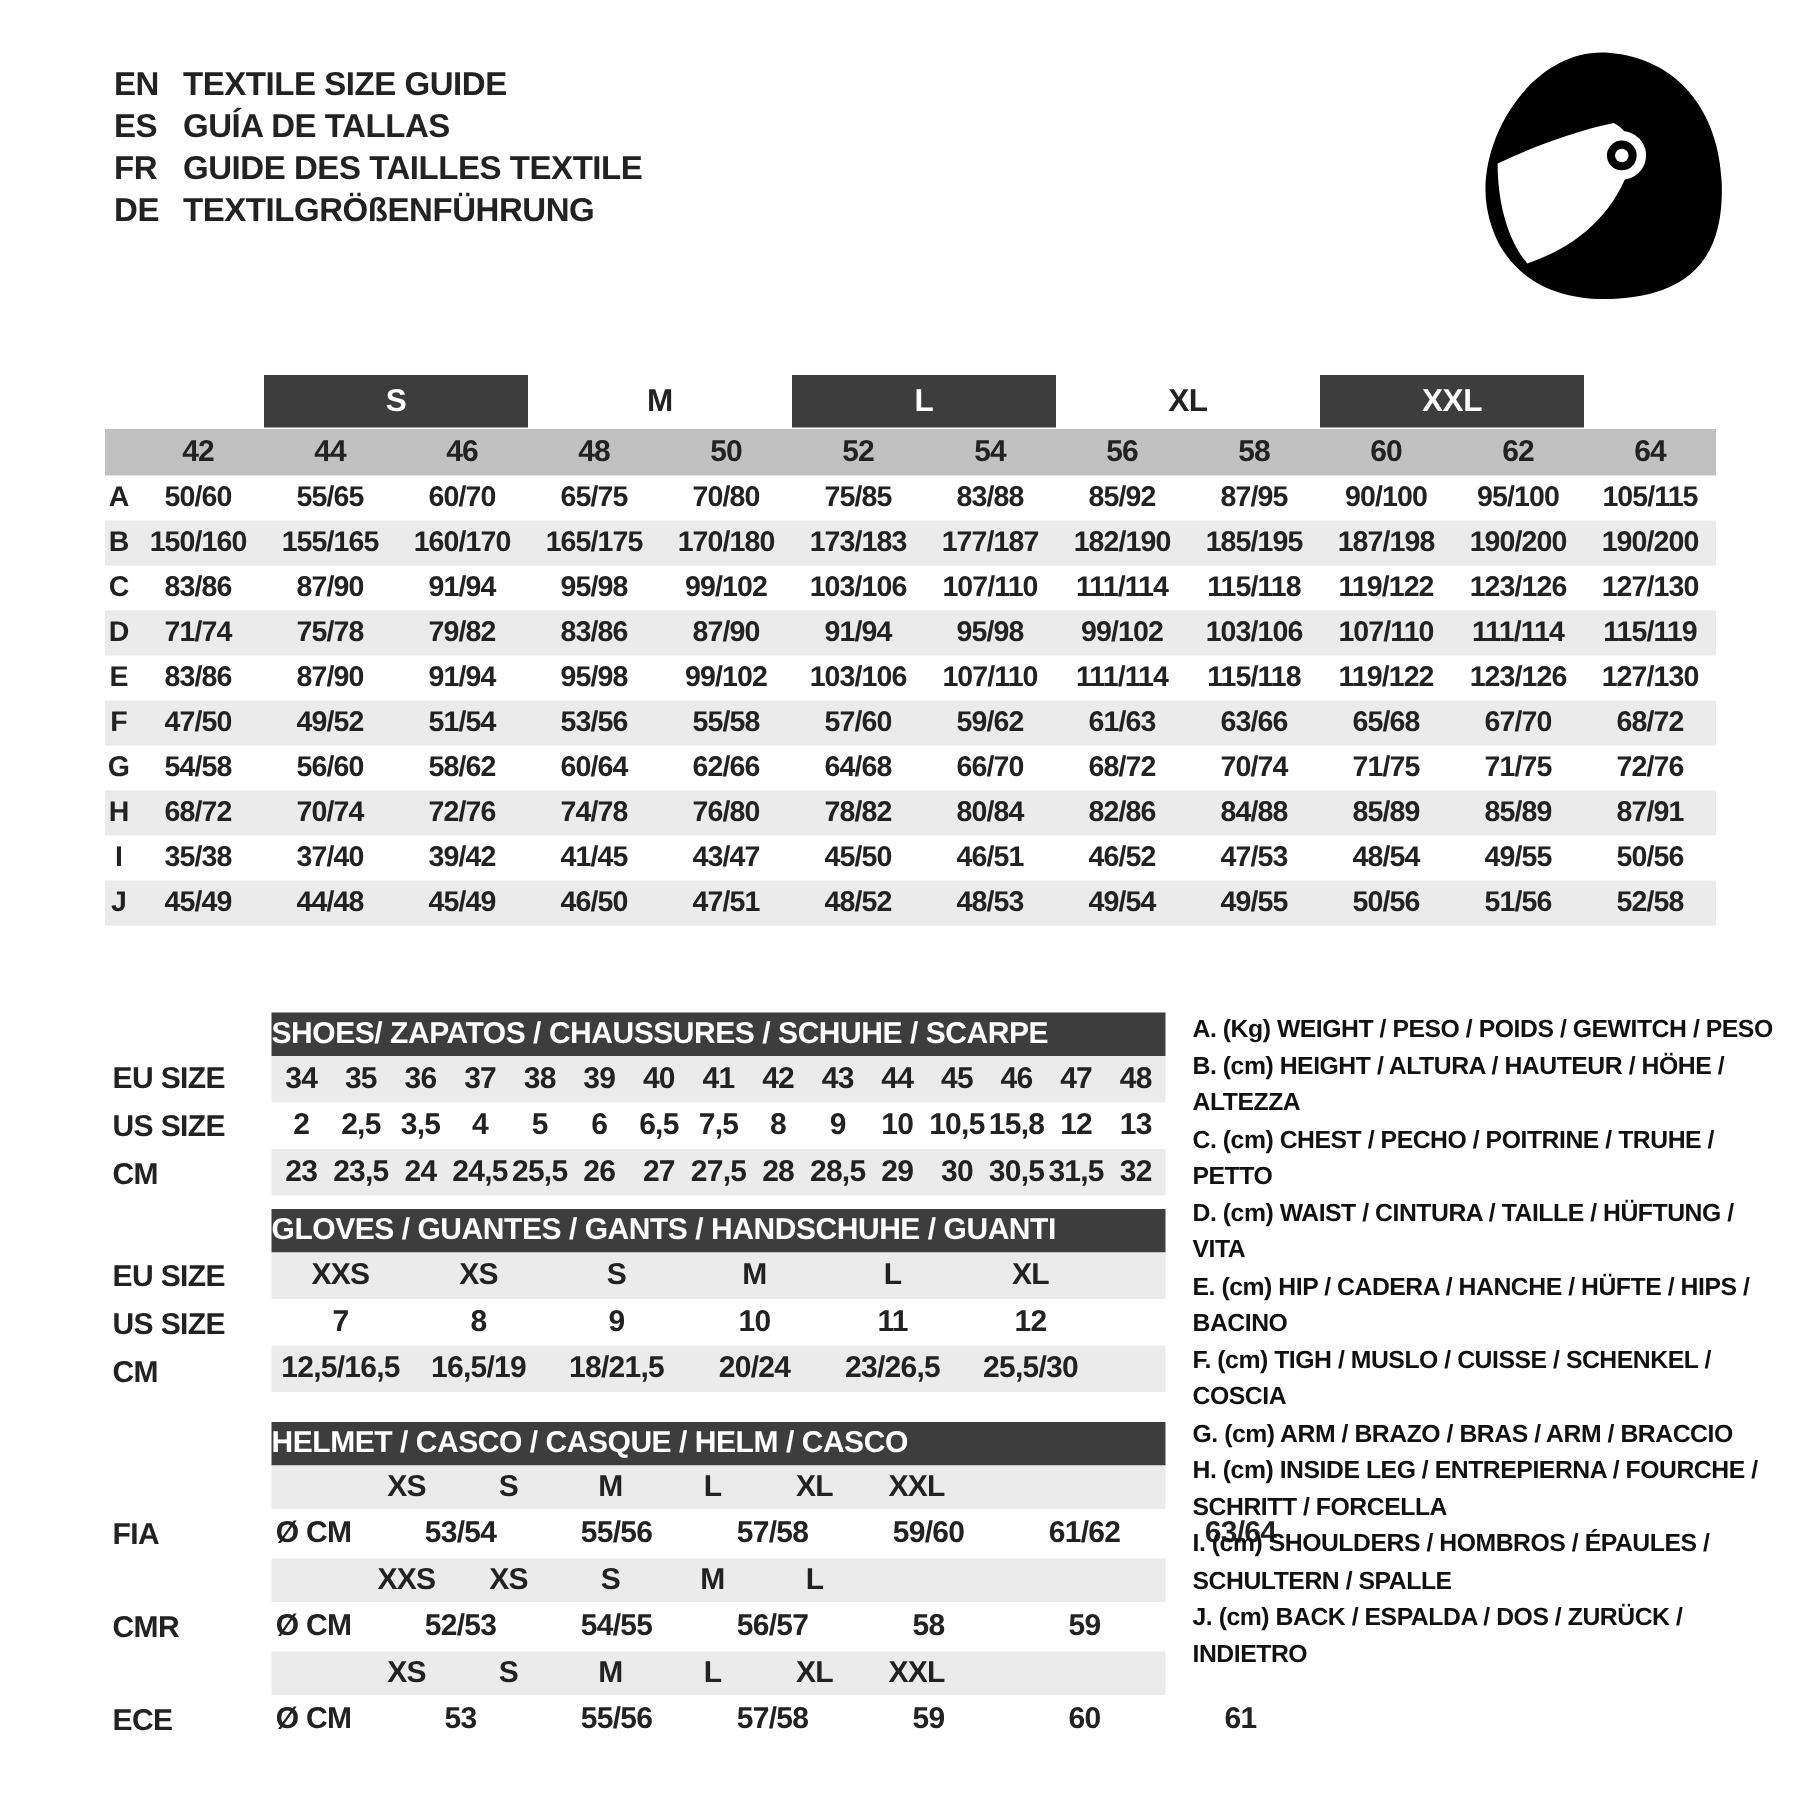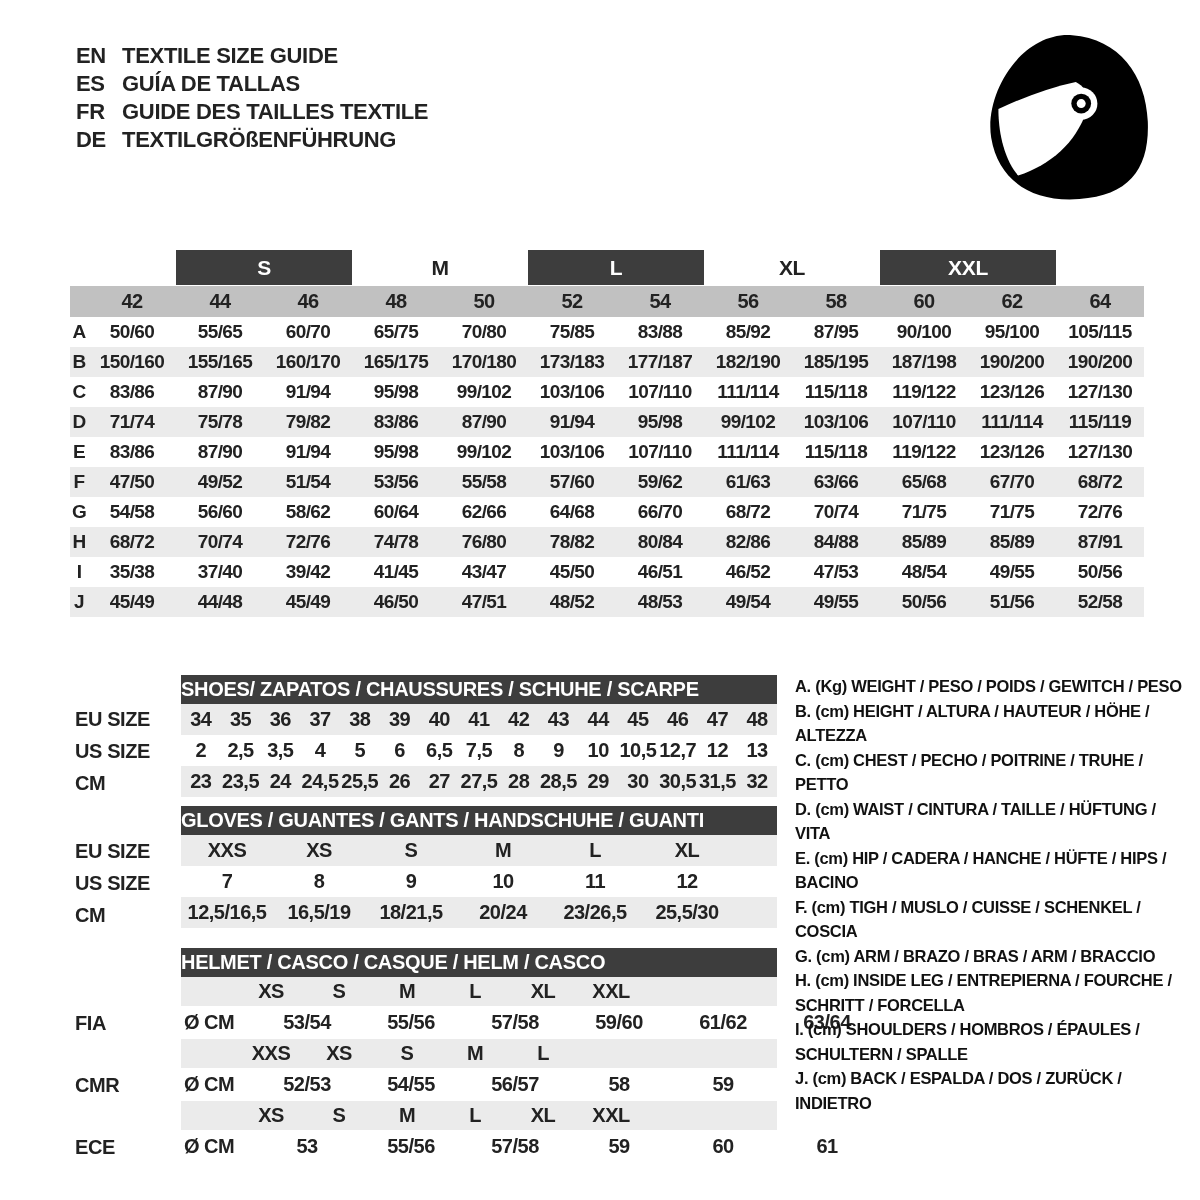--- a/index.html
+++ b/index.html
@@ -283,21 +283,21 @@
         <div class="cell">3,5</div>
         <div class="cell">4</div>
         <div class="cell">5</div>
         <div class="cell">6</div>
         <div class="cell">6,5</div>
         <div class="cell">7,5</div>
         <div class="cell">8</div>
         <div class="cell">9</div>
         <div class="cell">10</div>
         <div class="cell">10,5</div>
-        <div class="cell">12,7</div>
+        <div class="cell">15,8</div>
         <div class="cell">12</div>
         <div class="cell">13</div>
       </div>
     <div class="sub-row gray grid15" id="shoes-cm">
         <div class="cell">23</div>
         <div class="cell">23,5</div>
         <div class="cell">24</div>
         <div class="cell">24,5</div>
         <div class="cell">25,5</div>
         <div class="cell">26</div>

